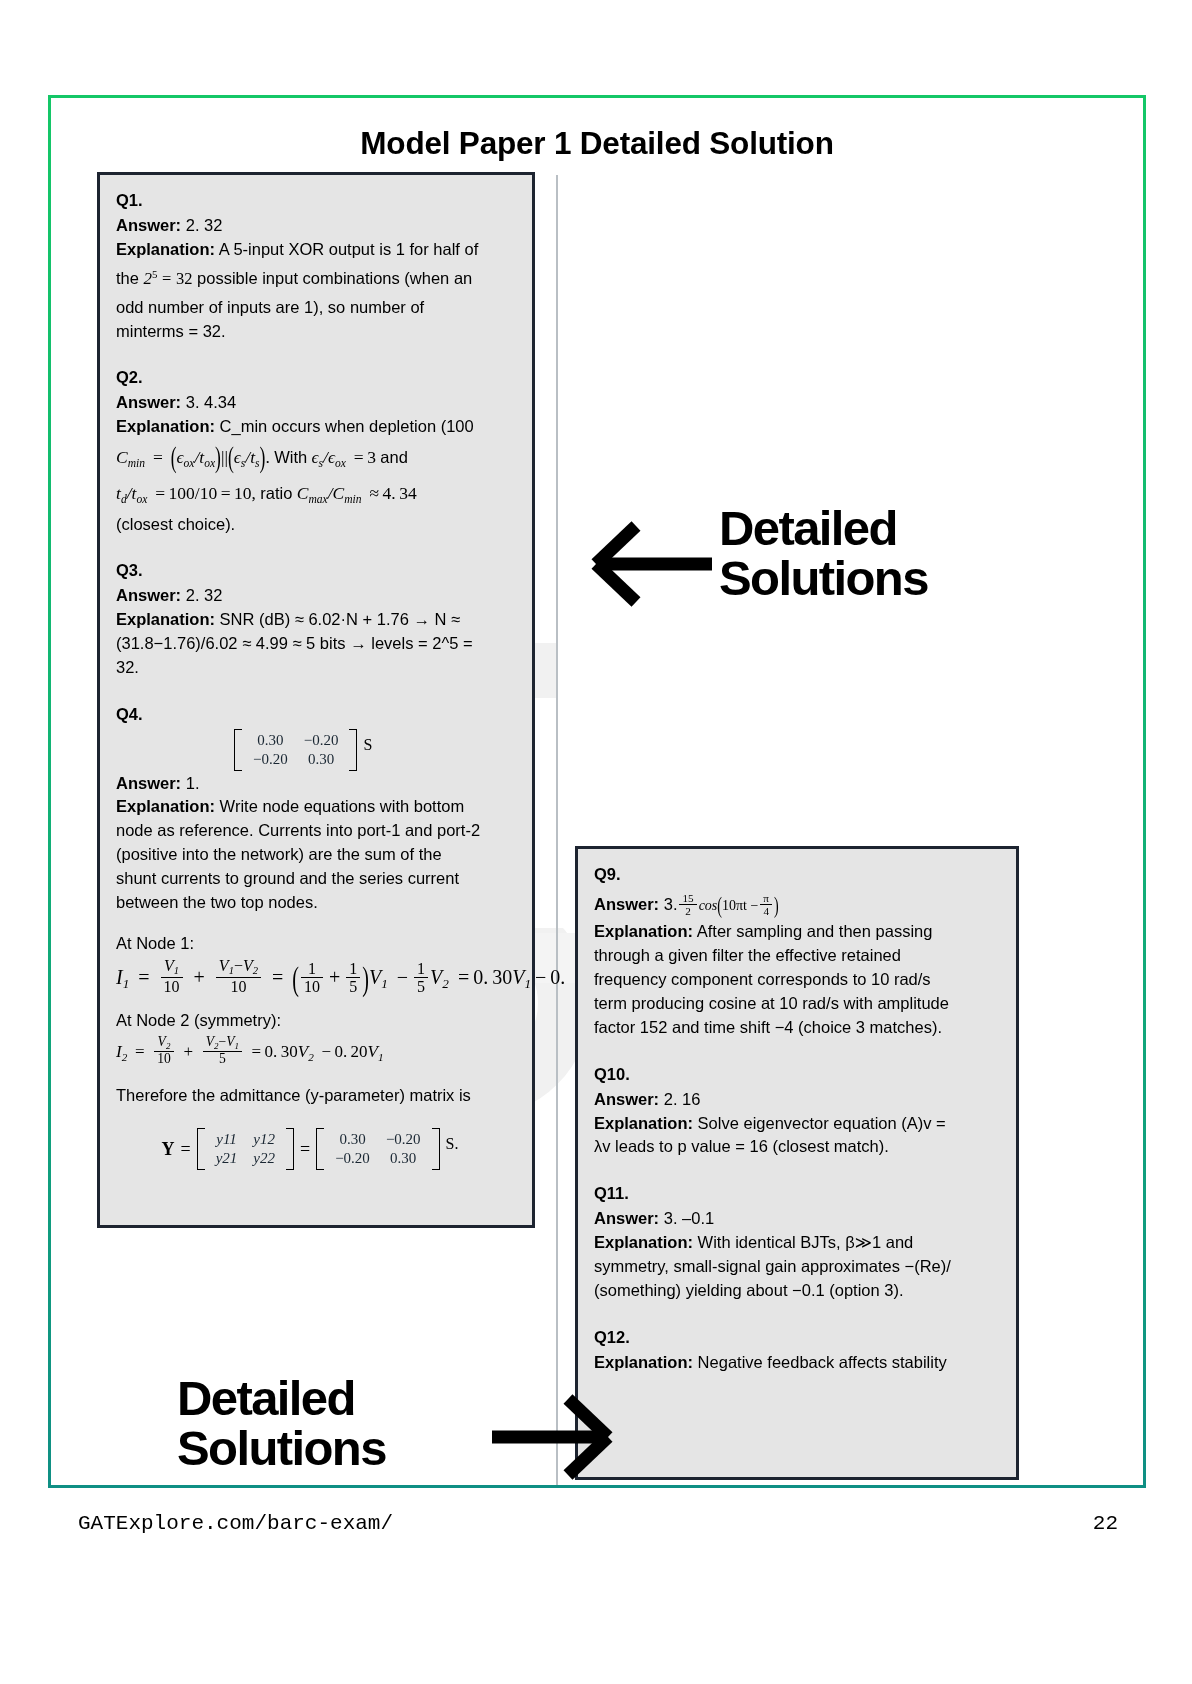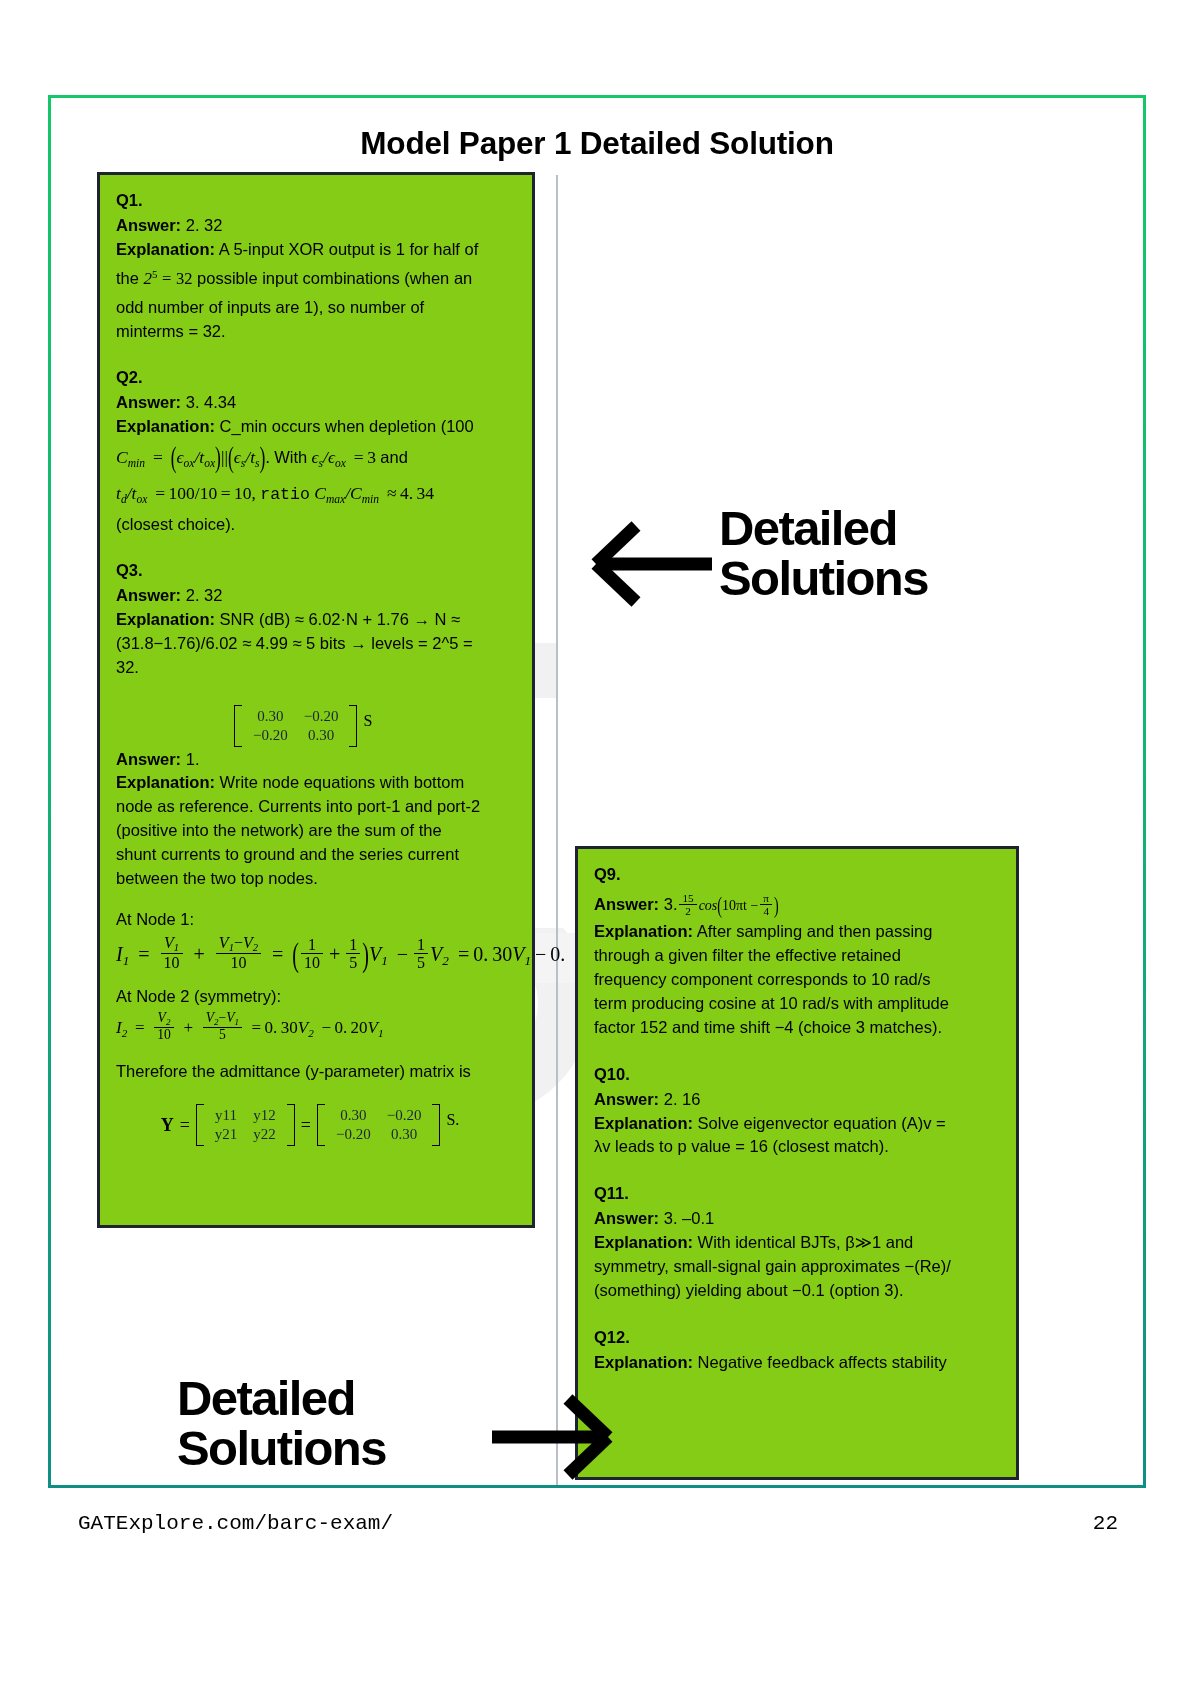--- a/index.html
+++ b/index.html
@@ -68,21 +68,21 @@
     top: 77px;
     width: 2px;
     height: 1310px;
     background: #b9bfc4;
     z-index: 1;
   }
 
   
   .solution-box {
     position: absolute;
-    background: #84cc16;
+    background: #e5e5e5;
     border: 3.5px solid #1d2430;
     box-sizing: border-box;
     z-index: 4;
     padding: 14px 28px 12px 16px;
   }
   #box-left {
     left: 46px;
     top: 74px;
     width: 438px;
     height: 1056px;
@@ -171,21 +171,21 @@
   .matrix:before { left: 0; border-left: 1.6px solid #000; }
   .matrix:after  { right: 0; border-right: 1.6px solid #000; }
   .matrix table { border-collapse: collapse; }
   .matrix td {
     padding: 1px 8px;
     text-align: center;
     color: #1a2733;
     white-space: nowrap;
     font-size: 15px;
   }
-  .matrix td.sym { color: #1a2733; margin-left: 31px; }
+  .matrix td.sym { font-style: italic; color: #1a2733; margin-left: 31px; }
 
   .answer-matrix-row {
     position: relative;
     height: 66px;
     margin-top: 2px;
   }
   .answer-matrix-row .ans-lbl {
     position: absolute;
     left: 0;
     bottom: 2px;
@@ -324,21 +324,21 @@
           <span class="paren-big">(</span><span class="mi">ϵ</span><span class="sub">ox</span><span class="mi">/t</span><span class="sub">ox</span><span class="paren-big">)</span>||<span class="paren-big">(</span><span class="mi">ϵ</span><span class="sub">s</span><span class="mi">/t</span><span class="sub">s</span><span class="paren-big">)</span>.
           <span style="font-family:'Liberation Sans',sans-serif;font-size:16.5px;">With</span>
           <span class="mi">ϵ</span><span class="sub">s</span><span class="mi">/ϵ</span><span class="sub">ox</span>
           <span> = 3</span>
           <span style="font-family:'Liberation Sans',sans-serif;font-size:16.5px;">and</span>
         </div>
 
         <div class="mathline">
           <span class="mi">t</span><span class="sub">d</span><span class="mi">/t</span><span class="sub">ox</span>
           <span> = 100/10 = 10,</span>
-          <span style="font-family:Liberation Mono, monospace;font-size:16.5px;">ratio</span>
+          <span style="font-family:Liberation Sans, sans-serif;font-size:16.5px;">ratio</span>
           <span class="mi">C</span><span class="sub">max</span><span class="mi">/C</span><span class="sub">min</span>
           <span> ≈ 4. 34</span>
         </div>
 
         <div class="q-line">(closest choice).</div>
       </div>
 
       <div class="q-gap"></div>
 
       <div class="qa-block">
@@ -351,20 +351,21 @@
           <b>Explanation:</b>
           <span>SNR (dB) ≈ 6.02·N + 1.76 → N ≈</span>
         </div>
         <div class="q-line">(31.8−1.76)/6.02 ≈ 4.99 ≈ 5 bits → levels = 2^5 =</div>
         <div class="q-line">32.</div>
       </div>
 
       <div class="q-gap"></div>
 
       <div class="qa-block">
+        <div class="q-label">Q4.</div>
 
         <div class="answer-matrix-row">
           <span class="ans-lbl">
             <b>Answer:</b>
             <span>1.</span>
           </span>
           <span class="mat-holder">
             <span class="matrix">
               <table>
                 <tbody>

